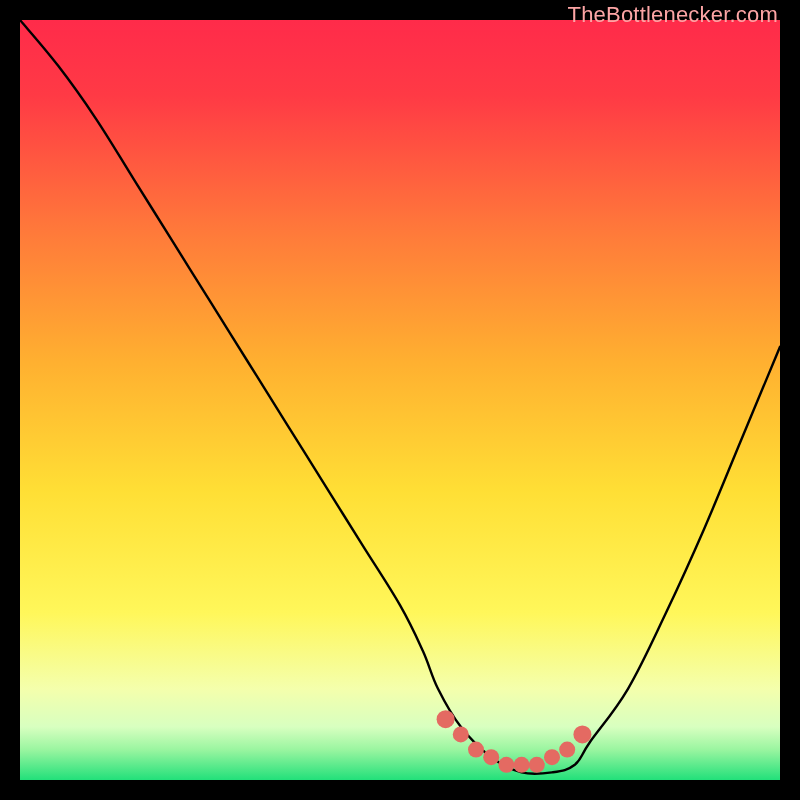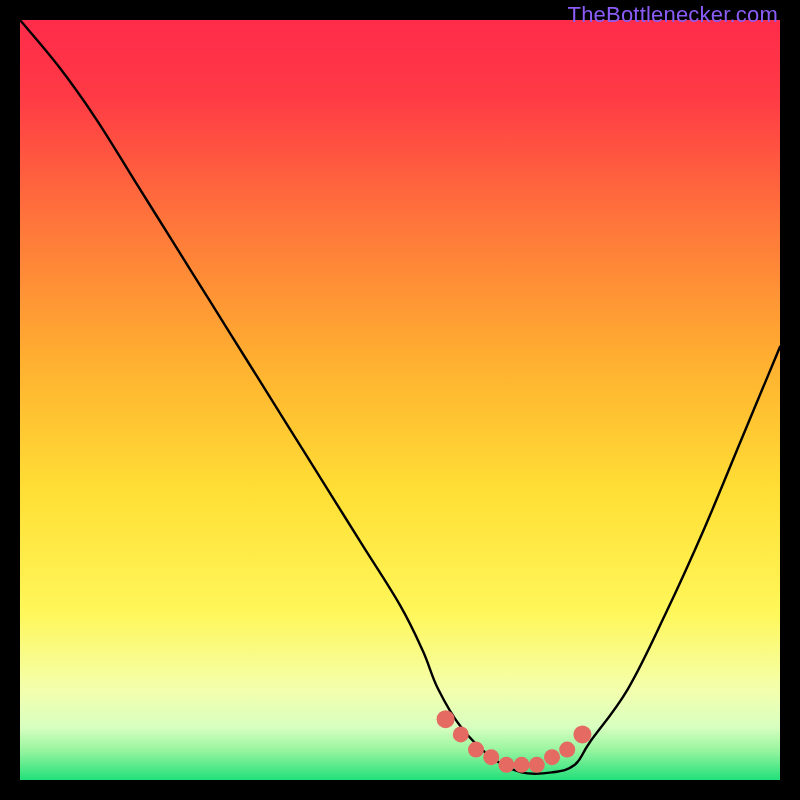--- a/index.html
+++ b/index.html
@@ -23,21 +23,21 @@
     position: absolute;
     left: 0;
     top: 0;
     width: 760px;
     height: 760px;
   }
   .watermark {
     position: absolute;
     top: 2px;
     right: 22px;
-    color: #8b5cf6;
+    color: #fca5a5;
     font-size: 22px;
     letter-spacing: 0.2px;
     font-weight: 400;
   }
 </style>
 </head>
 <body>
 
 <div class="frame">
   <svg class="plot" viewBox="0 0 760 760" preserveAspectRatio="none">

